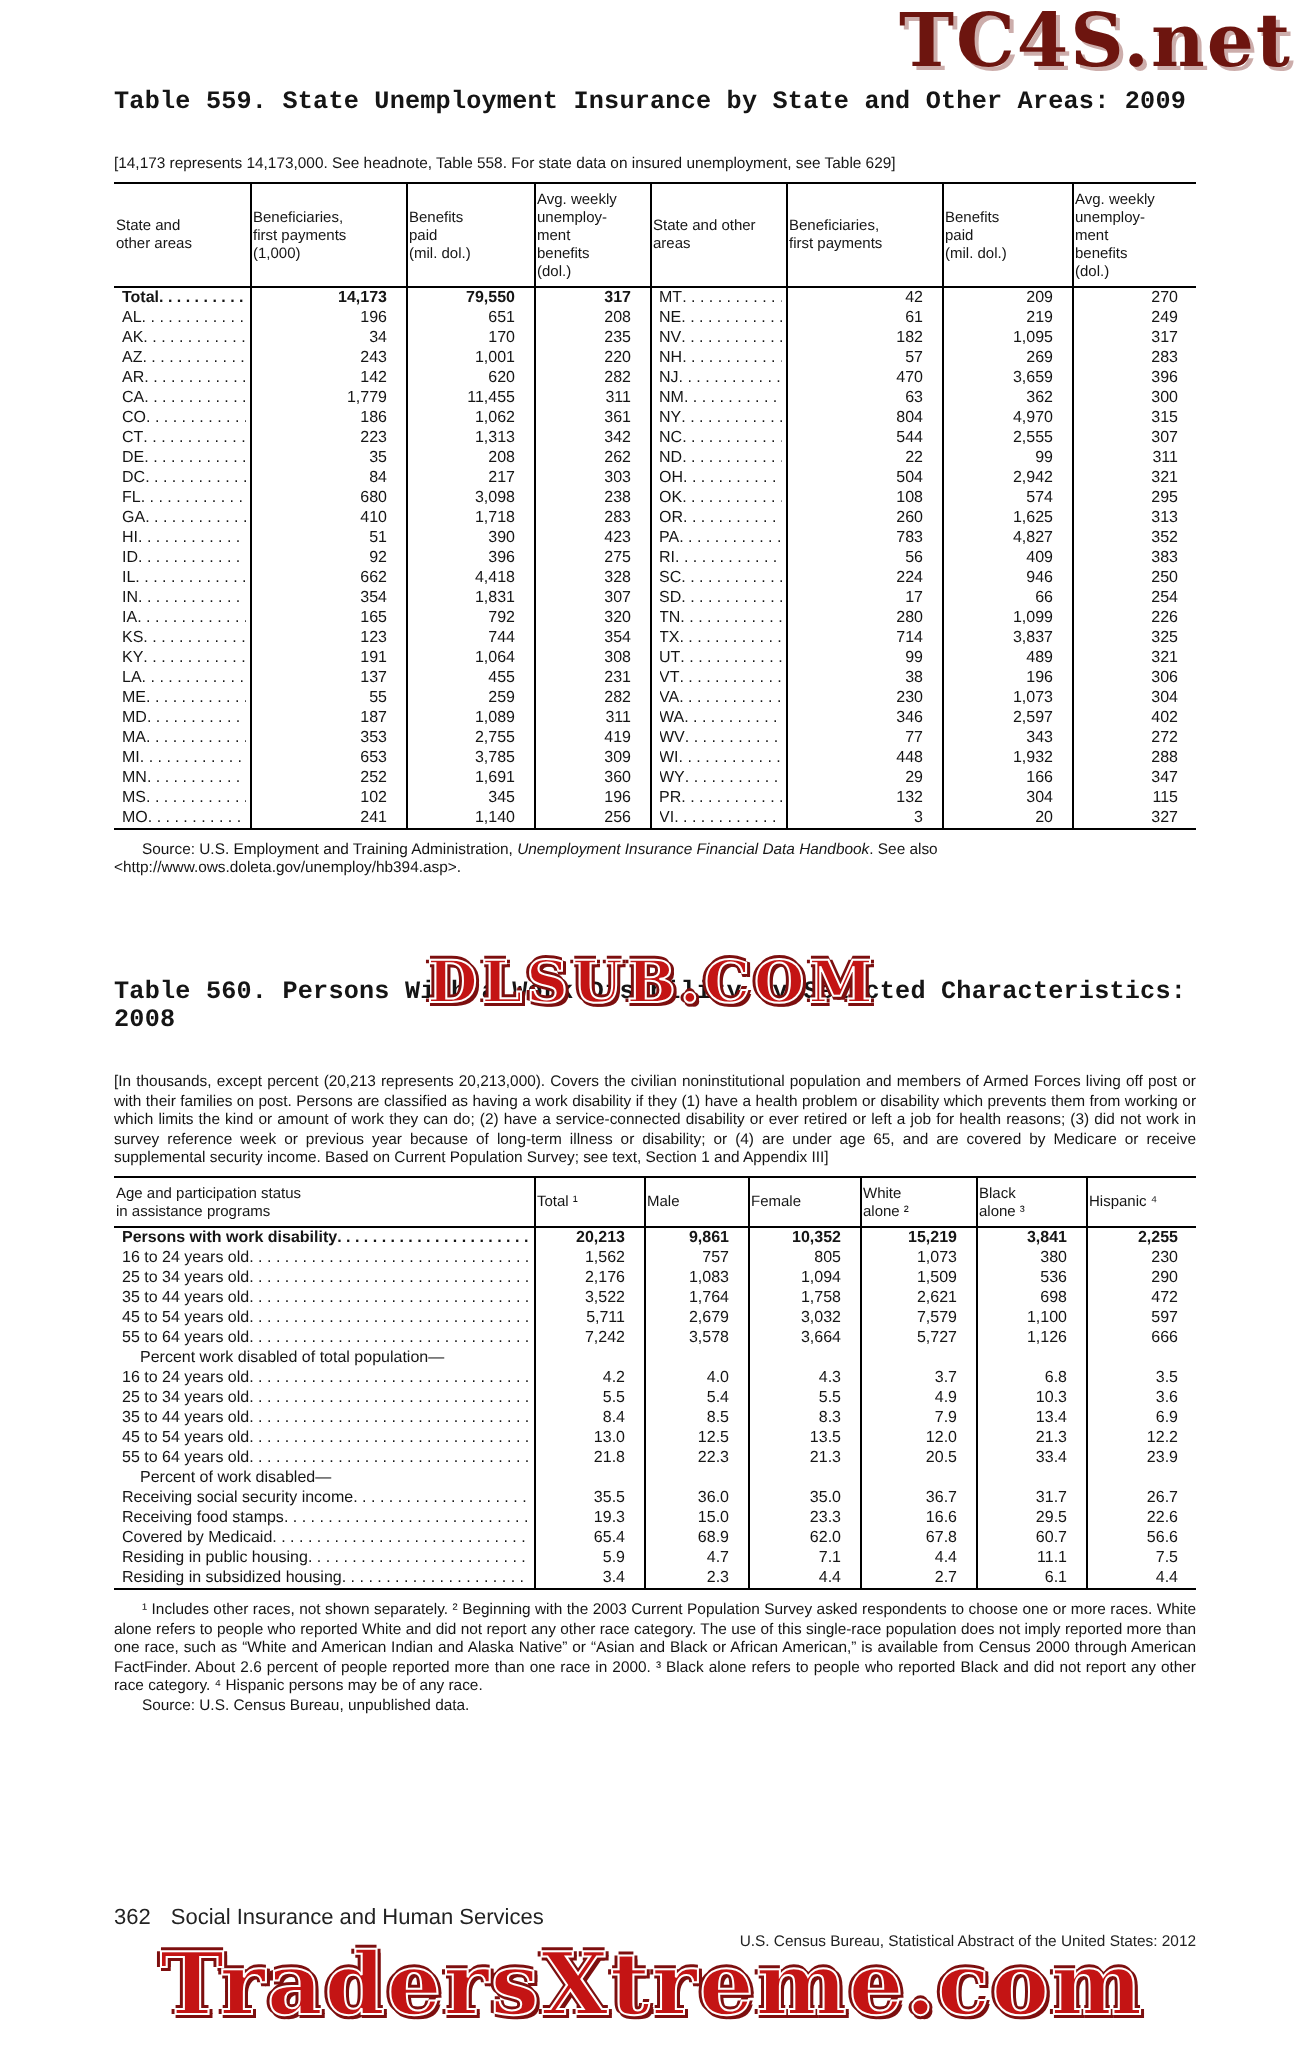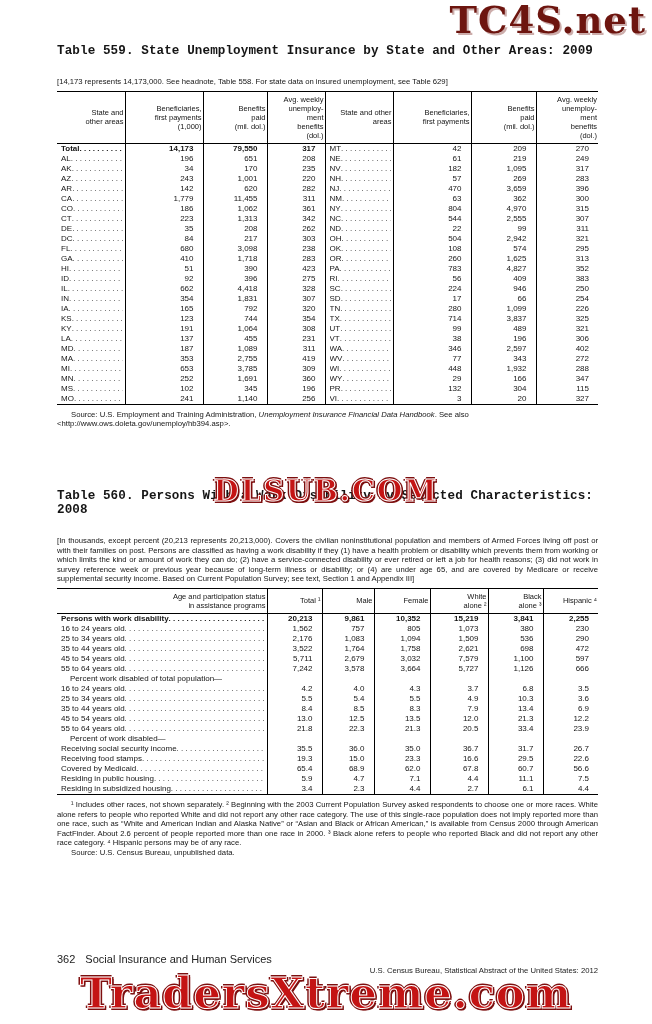--- a/index.html
+++ b/index.html
@@ -23,21 +23,21 @@
   .content{left:57px;width:541px}
   h1.tbl-title{font-family:Liberation Mono, monospace;font-size:12.6px;font-weight:700;letter-spacing:.1px}
   .headnote{font-size:7.7px;line-height:9.6px;margin-top:19px;text-align:justify}
   .source{font-size:7.7px;line-height:9.6px;margin-top:5px;text-indent:14px}
   .footnotes{font-size:7.7px;line-height:9.6px;margin-top:5px;text-align:justify;text-indent:14px}
   .src-line{font-size:7.7px;line-height:9.6px;text-indent:14px}
 
   
   table{border-collapse:collapse;width:100%;table-layout:fixed;margin-top:4px;
         border-top:1.5px solid #000;border-bottom:1.5px solid #000}
-  th{font-weight:400;font-size:7.5px;line-height:9px;white-space:pre-line;text-align:right;
+  th{font-weight:400;font-size:7.5px;line-height:9px;white-space:pre-line;text-align:left;
      vertical-align:middle;border-bottom:1px solid #000;padding:3px 1px}
   td{font-size:8px;line-height:10px;vertical-align:middle;padding:0}
   th+th,td+td{border-left:1px solid #000}
   td.num{text-align:right;padding-right:9px}
   td.stub{padding-left:4px;padding-right:2px}
   .stubwrap{display:flex;align-items:baseline;overflow:hidden}
   .code{white-space:nowrap}
   .code.sec{padding-left:9px}
   .leader{flex:1;overflow:hidden;white-space:nowrap;color:#151515}
   .leader::after{content:" . . . . . . . . . . . . . . . . . . . . . . . . . . . . . . . . . . . . . . . . . . . . . . . . . . . . . . . ."}
@@ -493,20 +493,40 @@
                 <span class="leader"></span>
               </div>
             </td>
             <td class="num">38</td>
             <td class="num">196</td>
             <td class="num">306</td>
           </tr>
           <tr>
             <td class="stub">
               <div class="stubwrap">
+                <span class="code">ME</span>
+                <span class="leader"></span>
+              </div>
+            </td>
+            <td class="num">55</td>
+            <td class="num">259</td>
+            <td class="num">282</td>
+            <td class="stub">
+              <div class="stubwrap">
+                <span class="code">VA</span>
+                <span class="leader"></span>
+              </div>
+            </td>
+            <td class="num">230</td>
+            <td class="num">1,073</td>
+            <td class="num">304</td>
+          </tr>
+          <tr>
+            <td class="stub">
+              <div class="stubwrap">
                 <span class="code">MD</span>
                 <span class="leader"></span>
               </div>
             </td>
             <td class="num">187</td>
             <td class="num">1,089</td>
             <td class="num">311</td>
             <td class="stub">
               <div class="stubwrap">
                 <span class="code">WA</span>

